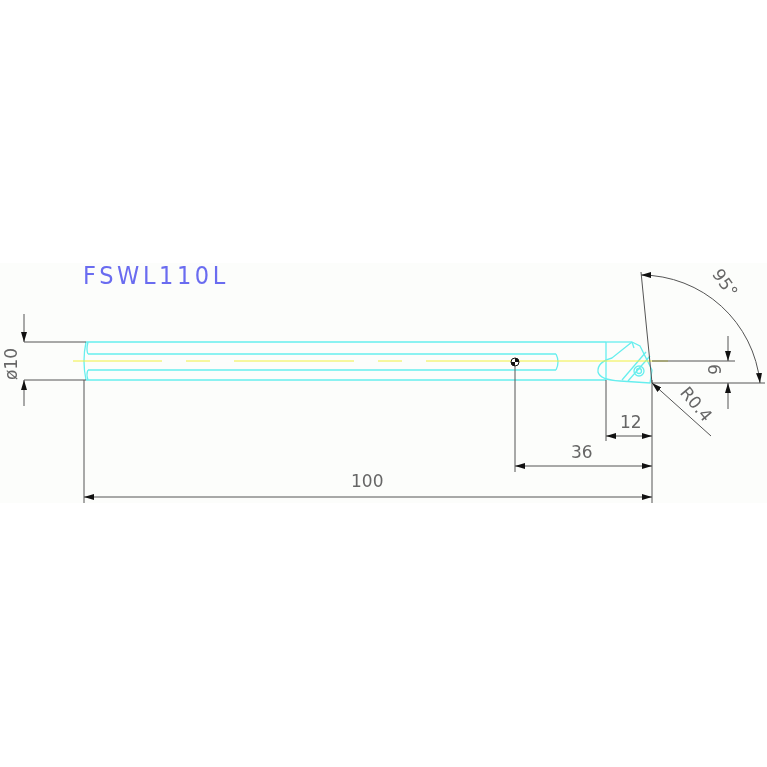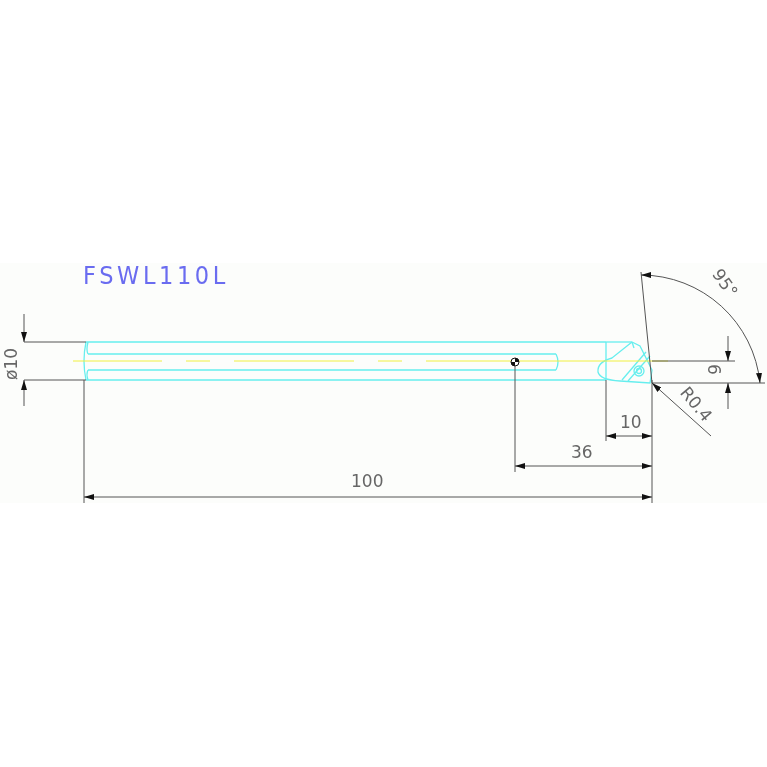--- a/index.html
+++ b/index.html
@@ -90,17 +90,17 @@
 
     <path d="M641,275 A120,120 0 0,1 760,383" marker-start="url(#arr)" marker-end="url(#arr)"></path>
 
     <line x1="711" y1="436" x2="652" y2="383" marker-end="url(#arr)"></line>
   </g>
 </svg>
 
 <div class="title">FSWL110L</div>
 <div class="dim dim-150">100</div>
 <div class="dim dim-36">36</div>
-<div class="dim dim-12">10</div>
+<div class="dim dim-12">12</div>
 <div class="dim dim-d10">ø10</div>
 <div class="dim dim-6">6</div>
 <div class="dim dim-r04">R0.4</div>
 <div class="dim dim-95">95°</div>
 
 </body></html>

